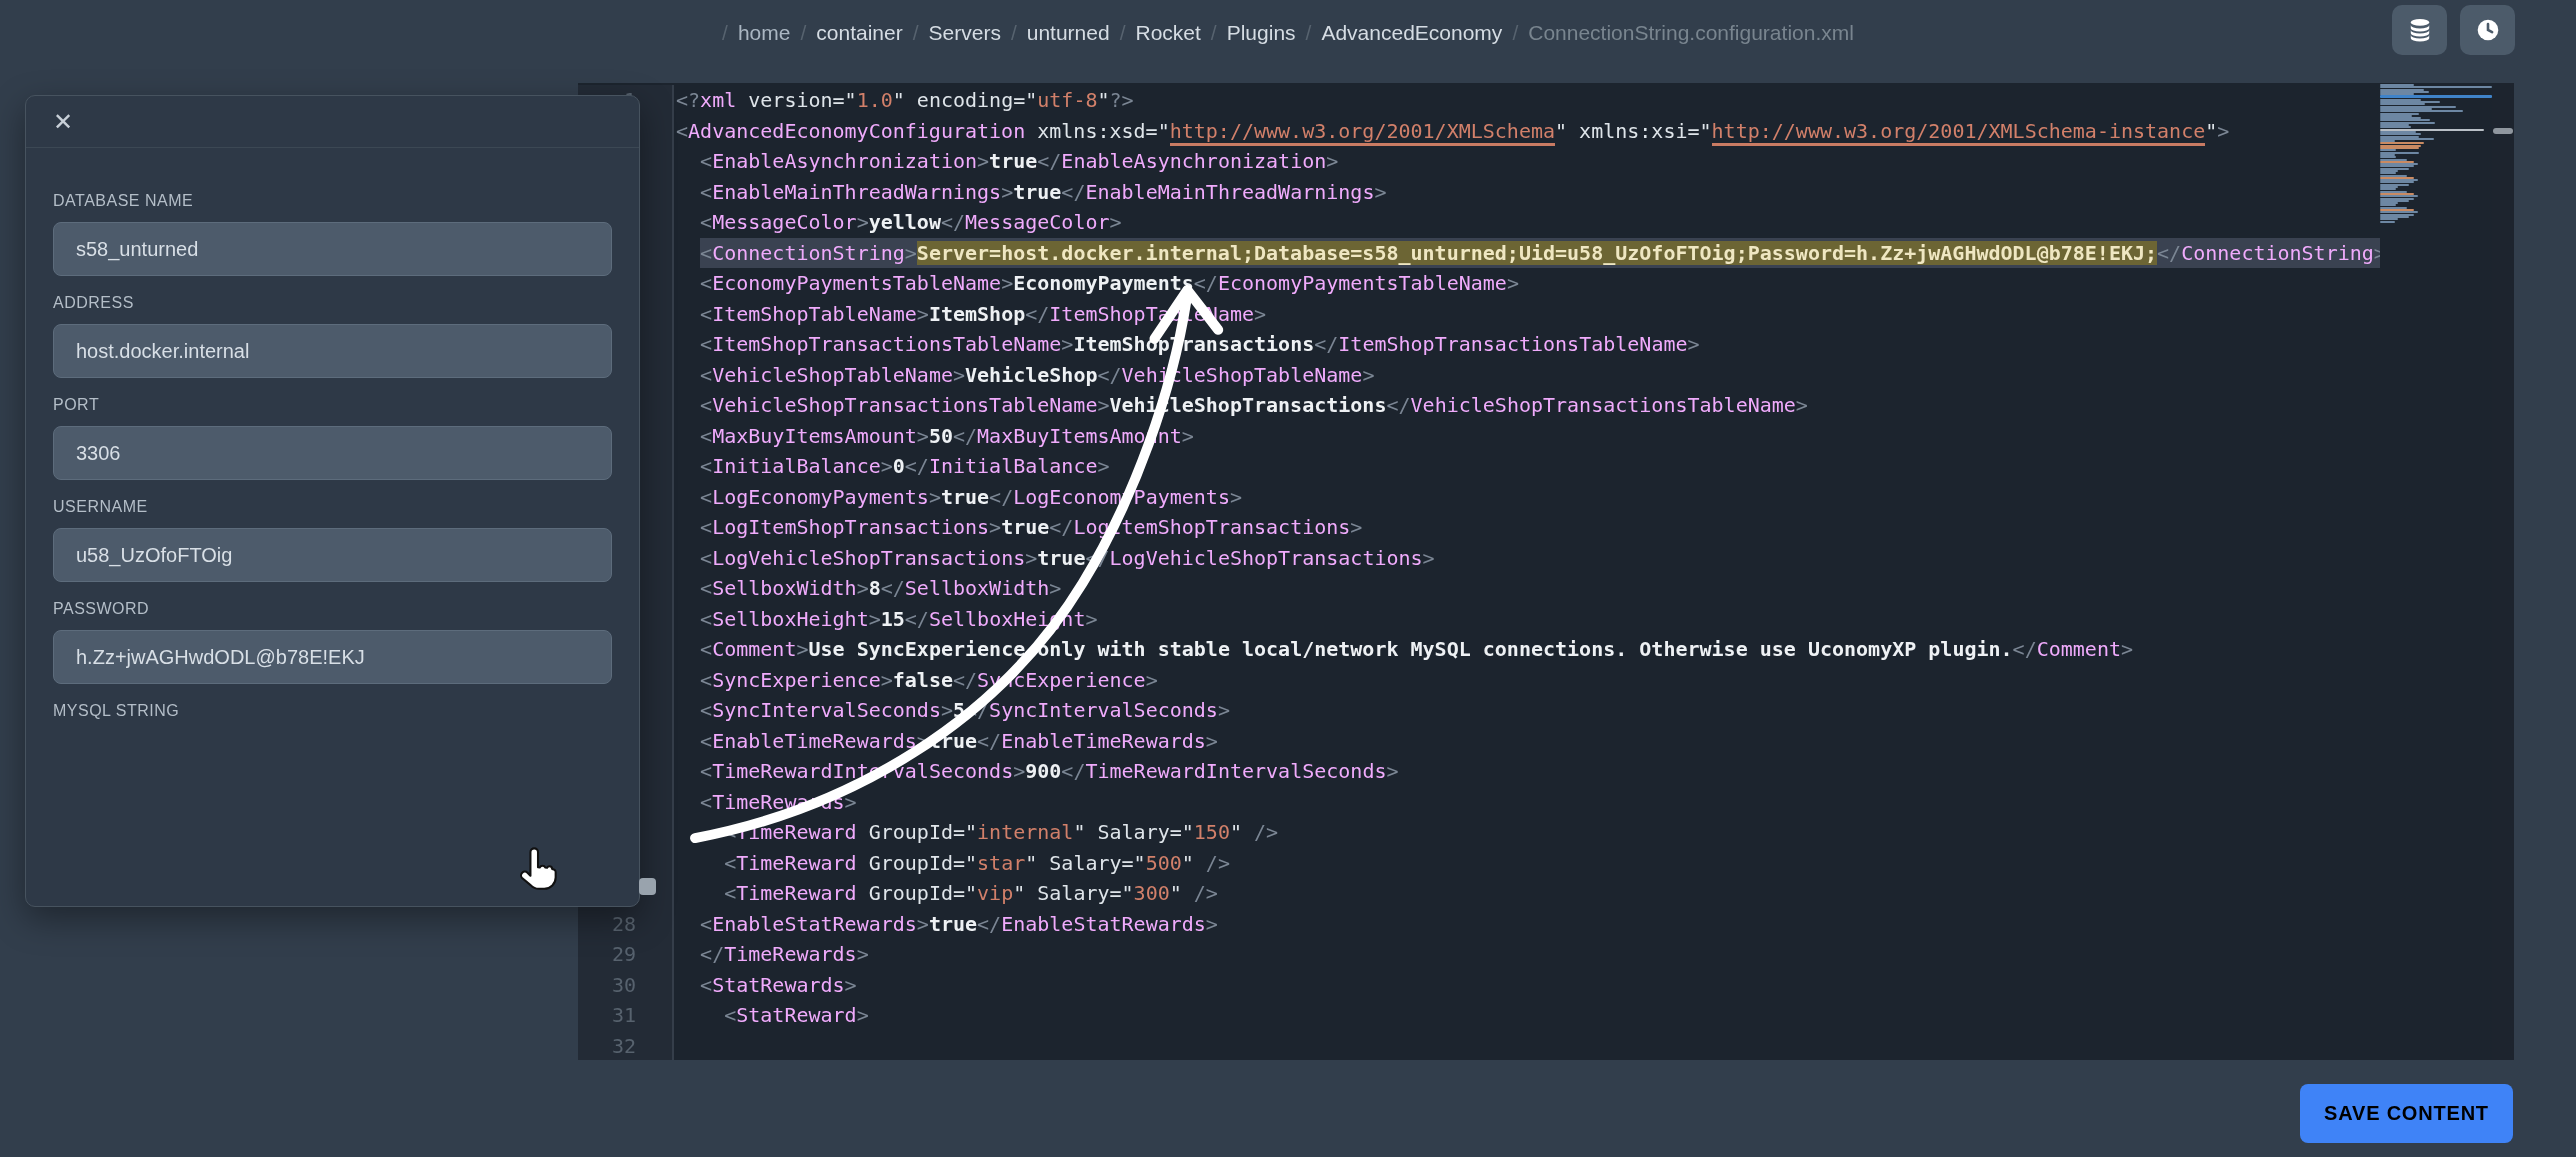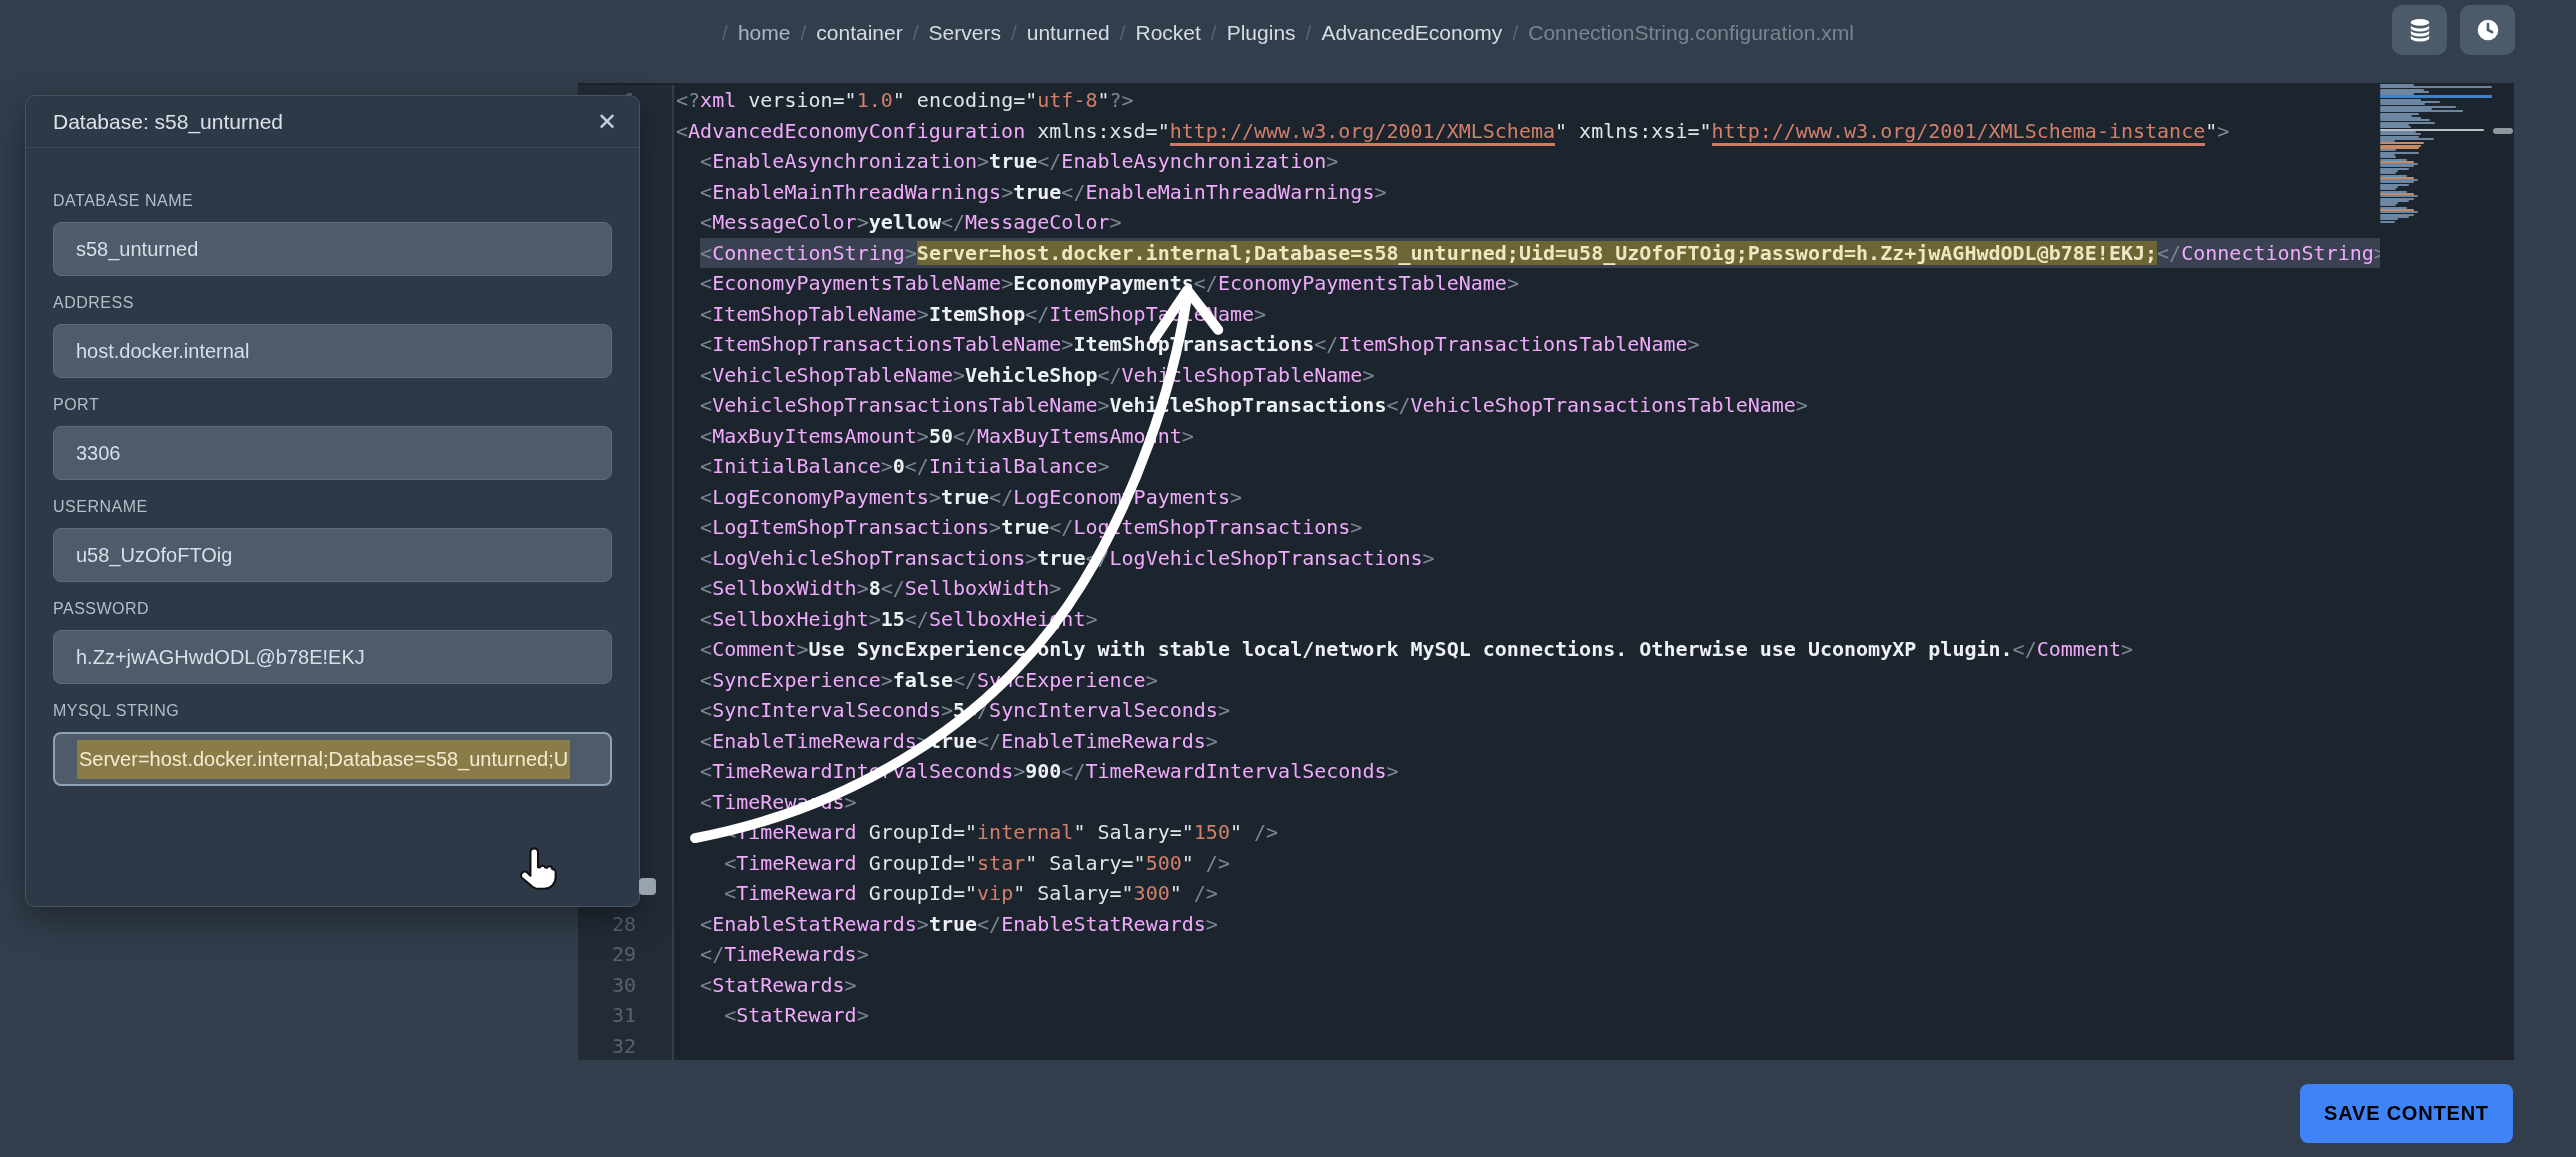--- a/index.html
+++ b/index.html
@@ -259,34 +259,30 @@
         <div class="mrow" style="width: 16%; background: rgb(109, 135, 163);"></div>
         <div class="mrow" style="width: 13%; background: rgb(109, 135, 163);"></div>
       </div>
     <div class="vscroll">
       <div class="vthumb"></div>
     </div>
   </div>
 
   <div class="modal">
     <div class="modal-head">
-      <div class="modal-title">Database: s58_unturned</div>
       <button class="modal-close">✕</button>
     </div>
     <div class="modal-body" id="fields">
         <div class="fgroup"><div class="flabel">DATABASE NAME</div><input class="finput" readonly="" value="s58_unturned" style=""></div>
         <div class="fgroup"><div class="flabel">ADDRESS</div><input class="finput" readonly="" value="host.docker.internal" style=""></div>
         <div class="fgroup"><div class="flabel">PORT</div><input class="finput" readonly="" value="3306" style=""></div>
         <div class="fgroup"><div class="flabel">USERNAME</div><input class="finput" readonly="" value="u58_UzOfoFTOig" style=""></div>
         <div class="fgroup"><div class="flabel">PASSWORD</div><input class="finput" readonly="" value="h.Zz+jwAGHwdODL@b78E!EKJ" style=""></div>
         <div class="fgroup">
           <div class="flabel">MYSQL STRING</div>
-          <div class="finput selbox focused">
-            <span class="seltext">Server=host.docker.internal;Database=s58_unturned;U</span>
-          </div>
         </div>
       </div>
   </div>
   <div class="resize-handle"></div>
 
   <button class="save-btn">SAVE CONTENT</button>
 
   <svg class="overlay" viewBox="0 0 2584 1161">
     <g>
       <path d="M 697 841 C 850 812 1000 726 1086 585 C 1138 500 1176 392 1190 302" stroke="#ffffff" stroke-width="10" fill="none" stroke-linecap="round"></path>

